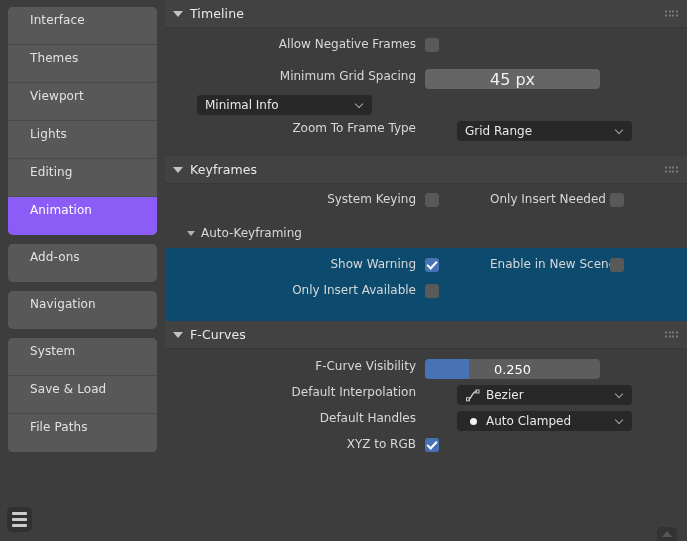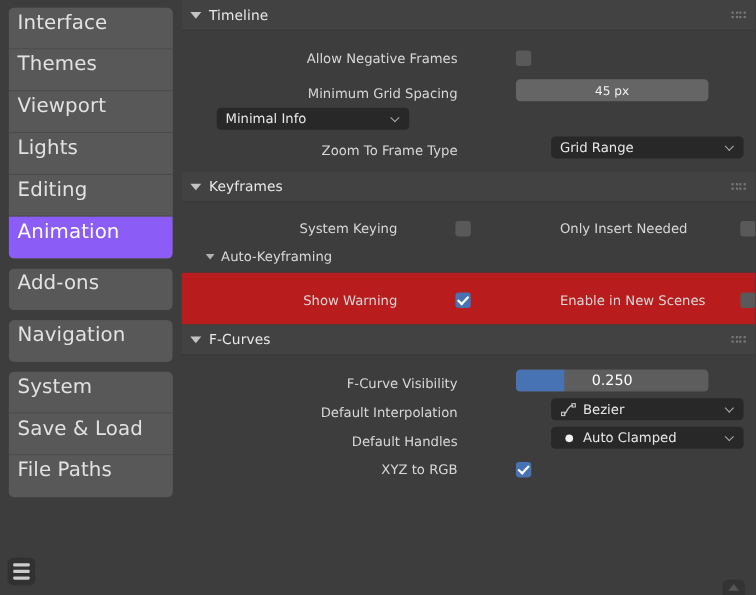--- a/index.html
+++ b/index.html
@@ -34,24 +34,24 @@
   }
   .nav-group {
     margin: 0 8px 9px 8px;
     border-radius: 5px;
     overflow: hidden;
     background: #5a5a5a;
   }
   .nav-item {
     height: 38px;
     line-height: 27px;
-    padding-left: 8px;
+    padding-left: 22px;
     background: #585858;
     color: #e2e2e2;
-    font-size: 18px;
+    font-size: 12px;
     border-bottom: 1px solid #4a4a4a;
     box-sizing: border-box;
     letter-spacing: 0.1px;
     cursor: pointer;
     user-select: none;
   }
   .nav-item:last-child { border-bottom: none; }
   .nav-item.selected {
     background: #8b5cf6;
     color: #ffffff;
@@ -125,21 +125,21 @@
   }
   .grip i {
     display: block;
     background: #787878;
     width: 2px;
     height: 2px;
     border-radius: 0;
   }
 
   .panel-body { background: #3d3d3d; }
-  .panel-body.dark { background: #b91c1c; }
+  .panel-body.dark { background: #0c4a6e; }
 
   .sub-header {
     height: 30px;
     display: flex;
     align-items: center;
     padding-left: 22px;
     background: #3d3d3d;
     cursor: pointer;
     user-select: none;
   }
@@ -148,24 +148,23 @@
     border-left-width: 4px;
     border-right-width: 4px;
     border-top-width: 5px;
     margin-right: 6px;
   }
   .sub-title { font-size: 12px; color: #d9d9d9; }
 
   
   .row {
     display: flex;
-    align-items: flex-end;
+    align-items: flex-start;
     height: 23px;
     margin-bottom: 3px;
-    gap: 44px;
   }
   .row .lab {
     width: 260px;
     text-align: right;
     padding-right: 9px;
     font-size: 12px;
     color: #d8d8d8;
     white-space: nowrap;
     box-sizing: border-box;
   }
@@ -196,21 +195,21 @@
     transform: rotate(43deg);
   }
 
   
   .num-field {
     width: 175px;
     height: 20px;
     background: #656565;
     border-radius: 4px;
     color: #f0f0f0;
-    font-size: 11px;
+    font-size: 16px;
     display: flex;
     align-items: center;
     justify-content: center;
     cursor: ew-resize;
     box-sizing: border-box;
   }
 
   
   .slider-field {
     width: 175px;
@@ -430,20 +429,26 @@
     </div>
 
     <div class="panel-body dark" style="padding-top:9px;padding-bottom:12px;">
       <div class="row">
         <div class="lab">Show Warning</div>
         <div style="width:65px;">
           <span class="cb on"></span>
         </div>
         <div class="lab" style="width:120px;padding-right:9px;">Enable in New Scenes</div>
         <div>
+          <span class="cb"></span>
+        </div>
+      </div>
+      <div class="row">
+        <div class="lab">Only Insert Available</div>
+        <div style="width:65px;">
           <span class="cb"></span>
         </div>
       </div>
     </div>
 
     <div class="panel-header">
       <span class="tri"></span>
       <span class="panel-title">F-Curves</span>
       <span class="grip">
         <i></i>

